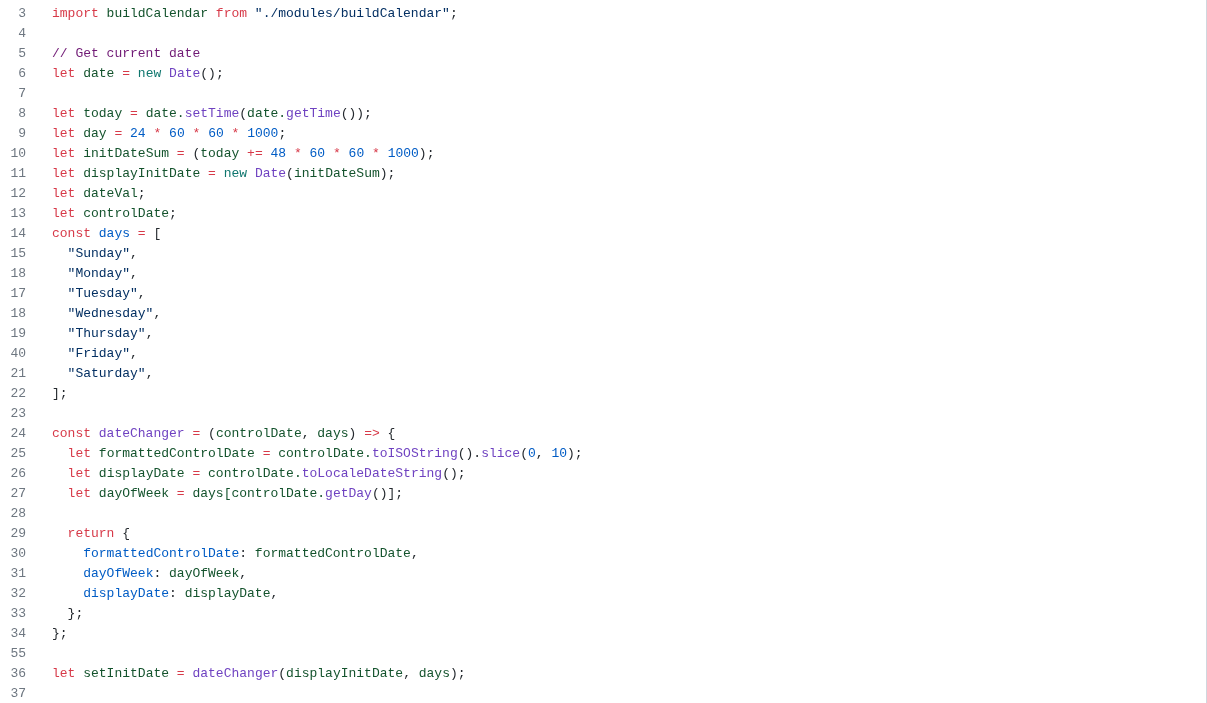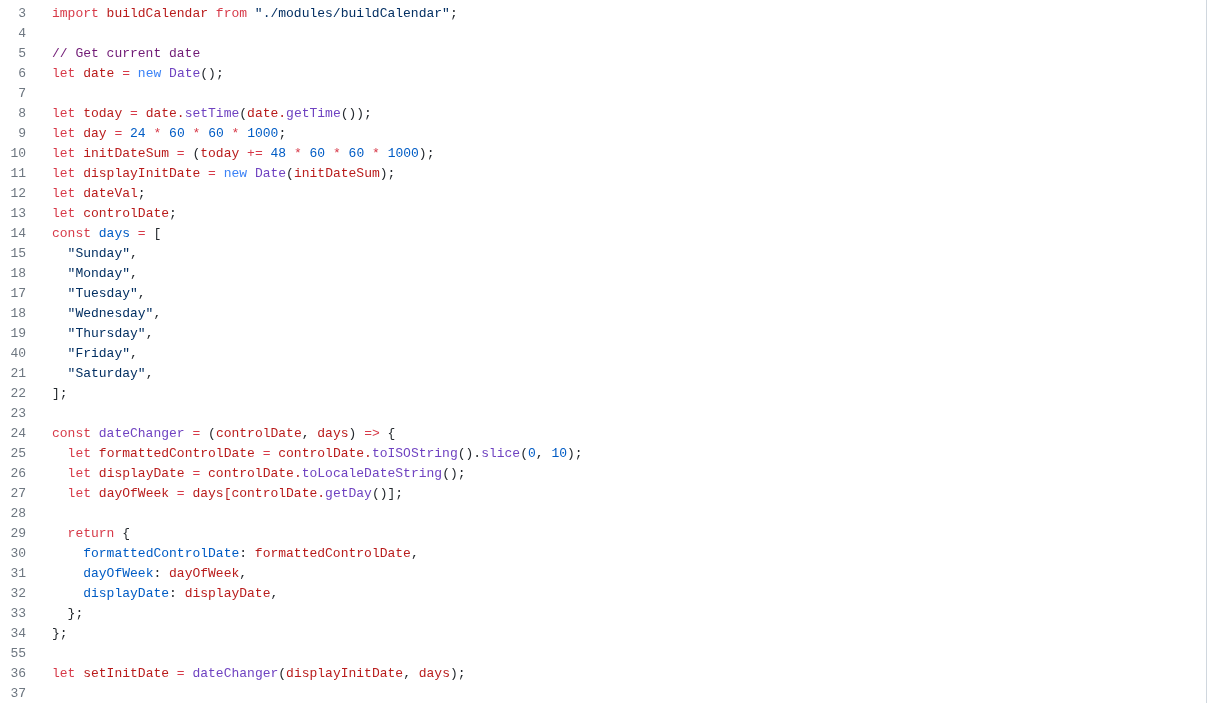--- a/index.html
+++ b/index.html
@@ -33,23 +33,23 @@
   .code {
     position: absolute;
     left: 40px; right: 16px; top: 0;
     padding-top: 4px;
     padding-left: 12px;
     white-space: pre;
   }
   .row { height: 20px; display: flex; align-items: center; }
   
   .keyword   { color: #d73a49; }
-  .opnew     { color: #3b82f6; }
+  .opnew     { color: #0f766e; }
   .fn        { color: #6f42c1; }
-  .ident     { color: #b91c1c; }
+  .ident     { color: #14532d; }
   .comment   { color: #701a75; }
   .string    { color: #032f62; }
   .num       { color: #005cc5; }
   .const     { color: #005cc5; }
   .prop      { color: #005cc5; }
   .op        { color: #d73a49; }
   .punct     { color: #24292e; }
 </style>
 </head>
 <body>

